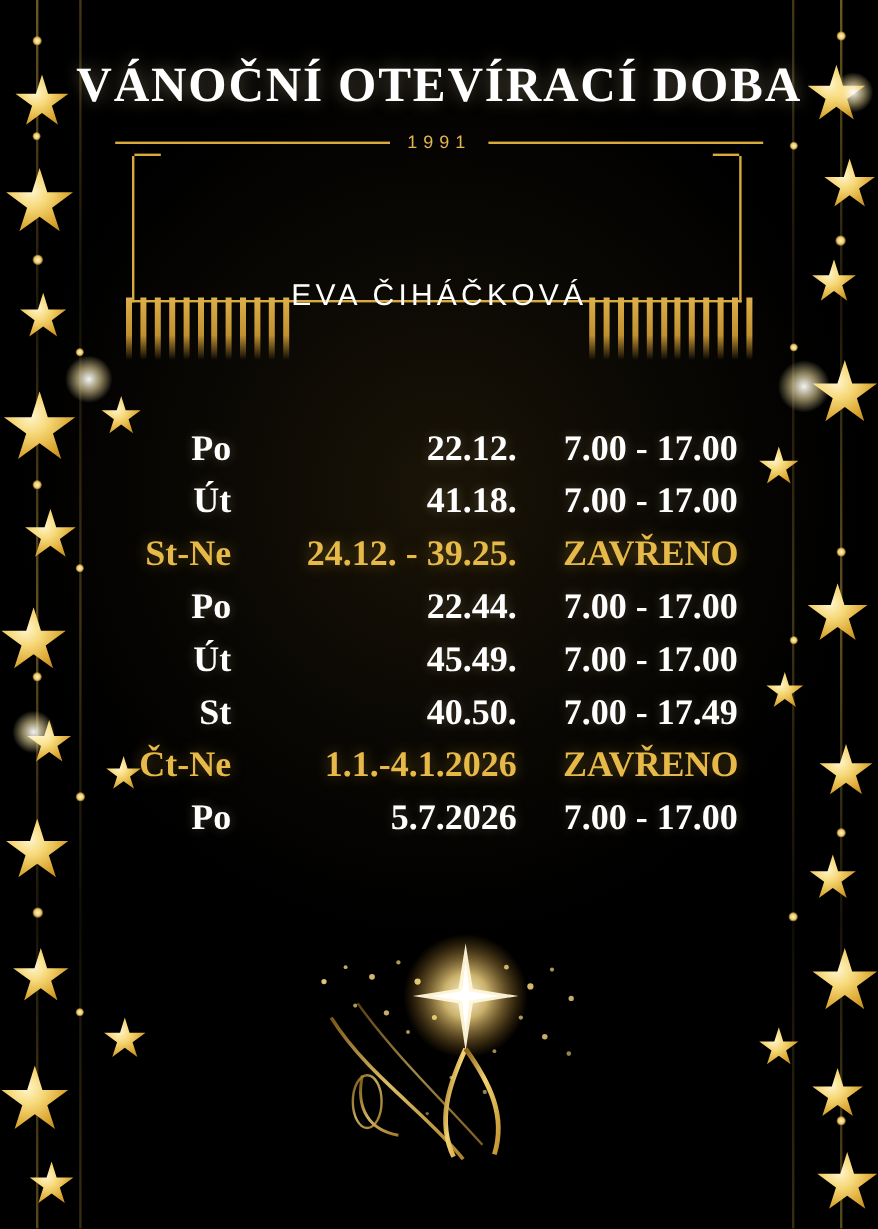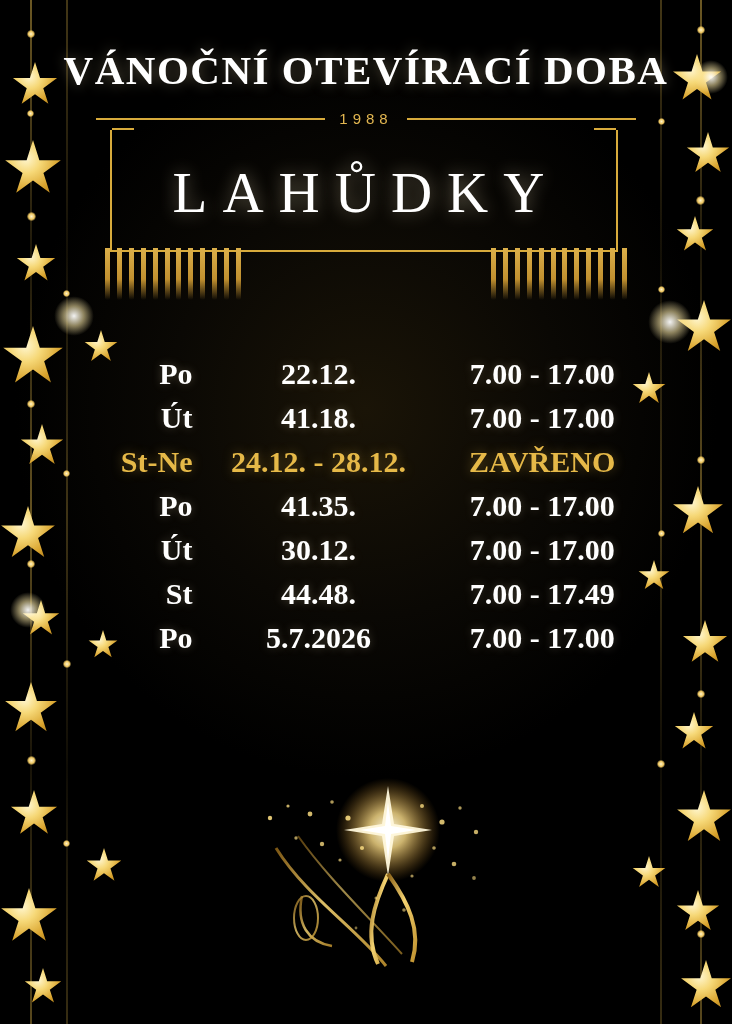--- a/index.html
+++ b/index.html
@@ -190,21 +190,21 @@
   .hours td {
     padding: 5px 0;
     font-family: "Liberation Serif", serif;
     font-weight: bold;
     font-size: 30px;
     color: #ffffff;
     text-shadow: 0 0 10px rgba(255,240,200,.25);
     white-space: nowrap;
   }
   .hours td.day   { width: 118px; text-align: right; padding-right: 14px; margin-top: 34px; }
-  .hours td.date  { width: 228px; text-align: center; }
+  .hours td.date  { width: 228px; text-align: right; }
   .hours td.time  { width: 230px; text-align: center; margin-top: 48px; }
   .hours tr.closed td { color: #e6b948; text-shadow: 0 0 12px rgba(230,185,72,.4); }
   .hours tr.closed td.day { font-size: 30px; }
 
   
   .sparkler {
     position: absolute;
     left: 236px;
     top: 778px;
     width: 268px;
@@ -275,25 +275,25 @@
     <div class="dot" style="right:27px; top:930px; width:8px; height:8px;"></div>
     <div class="sparkle" style="right:40px; top:300px; width:44px; height:44px;"></div>
     <div class="sparkle" style="right:4px;  top:60px;  width:34px; height:34px;"></div>
   </div>
 
   <div class="headline">VÁNOČNÍ OTEVÍRACÍ DOBA</div>
 
   <div class="logo-wrap">
     <div class="logo-year-row">
       <span class="rule"></span>
-      <span class="logo-year">1988</span>
+      <span class="logo-year">1991</span>
       <span class="rule"></span>
     </div>
     <div class="logo-frame"></div>
-    <div class="logo-name">LAHŮDKY</div>
+    <div class="logo-sub">EVA ČIHÁČKOVÁ</div>
   </div>
 
   <div class="fringe left">
     <span></span>
       <span></span>
       <span></span>
       <span></span>
       <span></span>
       <span></span>
     <span></span>
@@ -325,37 +325,42 @@
         <td class="date">22.12.</td>
         <td class="time">7.00 - 17.00</td>
       </tr>
       <tr>
         <td class="day">Út</td>
         <td class="date">41.18.</td>
         <td class="time">7.00 - 17.00</td>
       </tr>
       <tr class="closed">
         <td class="day">St-Ne</td>
-        <td class="date">24.12. - 28.12.</td>
+        <td class="date">24.12. - 39.25.</td>
         <td class="time">ZAVŘENO</td>
       </tr>
       <tr>
         <td class="day">Po</td>
-        <td class="date">41.35.</td>
+        <td class="date">22.44.</td>
         <td class="time">7.00 - 17.00</td>
       </tr>
       <tr>
         <td class="day">Út</td>
-        <td class="date">30.12.</td>
+        <td class="date">45.49.</td>
         <td class="time">7.00 - 17.00</td>
       </tr>
       <tr>
         <td class="day">St</td>
-        <td class="date">44.48.</td>
+        <td class="date">40.50.</td>
         <td class="time">7.00 - 17.49</td>
+      </tr>
+      <tr class="closed">
+        <td class="day">Čt-Ne</td>
+        <td class="date">1.1.-4.1.2026</td>
+        <td class="time">ZAVŘENO</td>
       </tr>
       <tr>
         <td class="day">Po</td>
         <td class="date">5.7.2026</td>
         <td class="time">7.00 - 17.00</td>
       </tr>
     </tbody>
   </table>
 
   <div class="sparkler">

